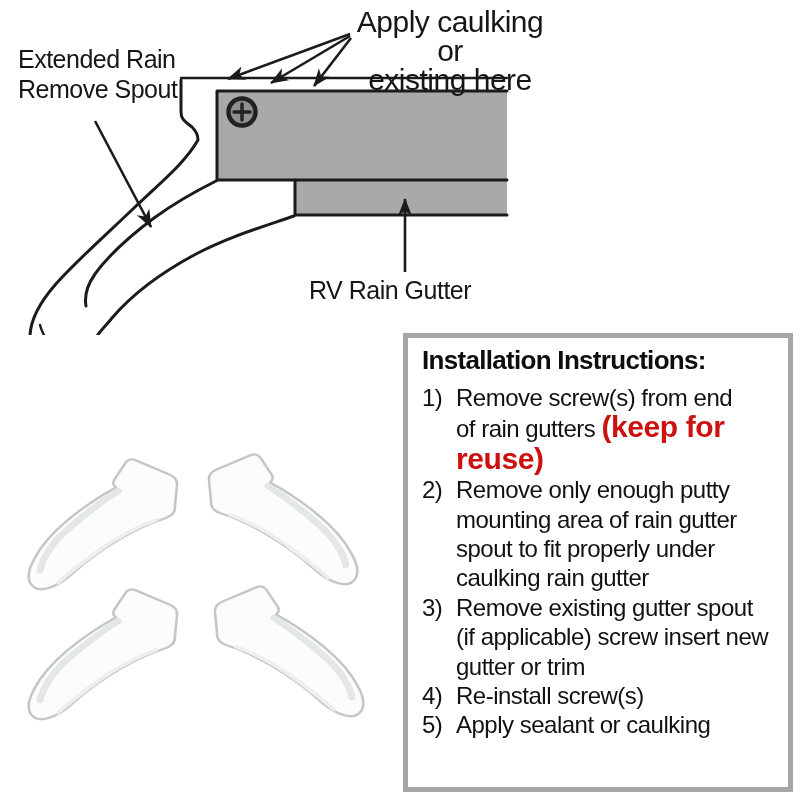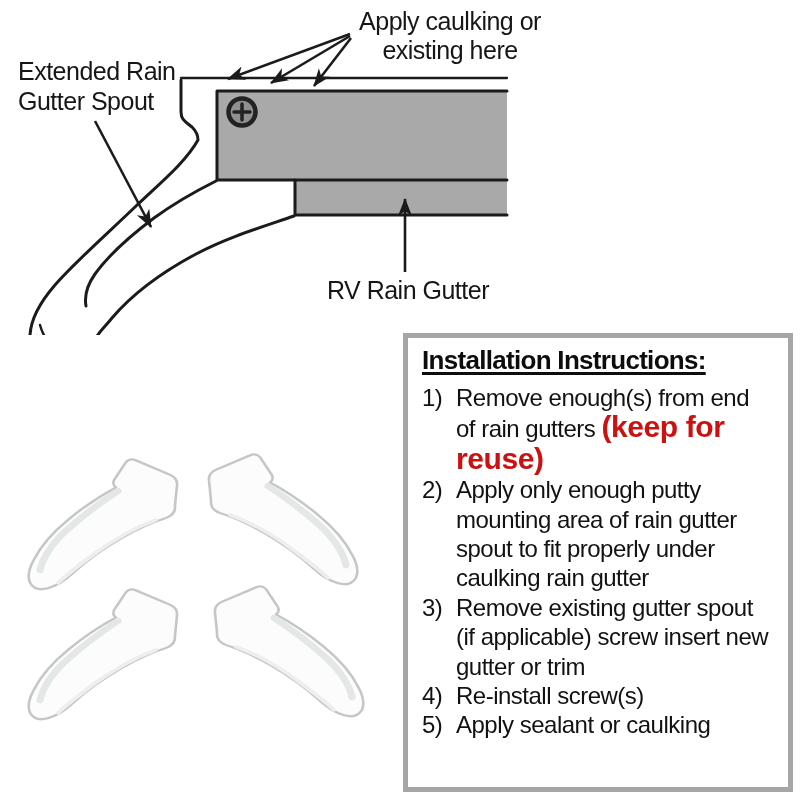--- a/index.html
+++ b/index.html
@@ -1,28 +1,28 @@
 <!DOCTYPE html>
 <html><head>
 <meta charset="utf-8">
 <style>
   html,body{margin:0;padding:0;background:#fff;}
   .page{position:relative;width:800px;height:800px;background:#ffffff;overflow:hidden;
         font-family:"Liberation Sans",sans-serif;}
   svg{display:block;}
   .label{position:absolute;color:#161616;letter-spacing:-0.5px;}
-  #caulking-label{left:350px;top:7px;width:200px;text-align:center;font-size:25px;line-height:29px;}
-  #spout-label{left:18px;top:56px;font-size:25px;line-height:30px;text-align:left;}
-  #gutter-label{left:309px;top:276px;width:180px;text-align:right;font-size:25px;}
+  #caulking-label{left:350px;top:7px;width:200px;text-align:center;font-size:30px;line-height:29px;}
+  #spout-label{left:18px;top:44px;font-size:25px;line-height:30px;text-align:left;}
+  #gutter-label{left:309px;top:276px;width:180px;text-align:left;font-size:25px;}
   #diagram-svg{position:absolute;left:0;top:0;}
   #photo-svg{position:absolute;left:0;top:440px;}
   #instructions-box{position:absolute;left:403px;top:333px;width:390px;height:459px;
       box-sizing:border-box;background:#ffffff;padding:7px 8px 8px 14px;}
   .box-title{font-weight:bold;font-size:26px;letter-spacing:-0.7px;color:#0d0d0d;
-      text-decoration:underline;text-decoration-thickness:2.5px;text-underline-offset:3px;
+      text-decoration-thickness:2.5px;text-underline-offset:3px;
       margin:0 0 7px 0;}
   .steps{margin:0;}
   .step{position:relative;padding-left:34px;font-size:24px;line-height:29.4px;
       color:#121212;letter-spacing:-0.5px;}
   .step-num{position:absolute;left:0;top:0;}
   .note{font-weight:bold;font-size:30px;letter-spacing:-0.4px;}
 </style>
 </head>
 <body>
 
@@ -67,21 +67,21 @@
       <line x1="405" y1="272" x2="405" y2="199" marker-end="url(#ah)"></line>
     </g>
   </svg>
 
   <div class="label" id="caulking-label">
     <div>Apply caulking or</div>
     <div>existing here</div>
   </div>
   <div class="label" id="spout-label">
     <div>Extended Rain</div>
-    <div>Gutter Spout</div>
+    <div>Remove Spout</div>
   </div>
   <div class="label" id="gutter-label">RV Rain Gutter</div>
 
   <svg id="photo-svg" width="400" height="295" viewBox="0 0 400 295">
     <defs>
       <g id="spout-shape">
         <path fill="#fcfcfc" stroke="#c6c6c6" stroke-width="2.6" stroke-linejoin="round" d="M20,22 L54,6 Q60,3 64,8 L76,28 Q78,33 74,36
                  Q98,50 122,72 Q146,94 156,116 Q164,132 160,142
                  Q155,152 142,148 Q130,144 118,132
                  Q96,110 68,92 Q44,77 24,70 Q14,66 15,56 L13,34 Q12,26 20,22 Z"></path>
@@ -93,26 +93,26 @@
     <use href="#spout-shape" transform="translate(196,10) scale(1,0.9)"></use>
     <use href="#spout-shape" transform="translate(190,145) scale(-1,0.9)"></use>
     <use href="#spout-shape" transform="translate(202,142) scale(1,0.9)"></use>
   </svg>
 
   <div id="instructions-box" style="border: 5px solid rgb(166, 166, 166);">
     <div class="box-title">Installation Instructions:</div>
     <div class="steps">
         <div class="step">
           <span class="step-num">1)</span>
-          <div class="step-line">Remove enough(s) from end</div>
+          <div class="step-line">Remove screw(s) from end</div>
           <div class="step-line">of rain gutters <span class="note" style="color: rgb(204, 17, 17);">(keep for reuse)</span></div>
         </div>
         <div class="step">
           <span class="step-num">2)</span>
-          <div class="step-line">Apply only enough putty</div>
+          <div class="step-line">Remove only enough putty</div>
           <div class="step-line">mounting area of rain gutter</div>
           <div class="step-line">spout to fit properly under</div>
           <div class="step-line">caulking rain gutter</div>
         </div>
         <div class="step">
           <span class="step-num">3)</span>
           <div class="step-line">Remove existing gutter spout</div>
           <div class="step-line">(if applicable) screw insert new</div>
           <div class="step-line">gutter or trim</div>
         </div>

